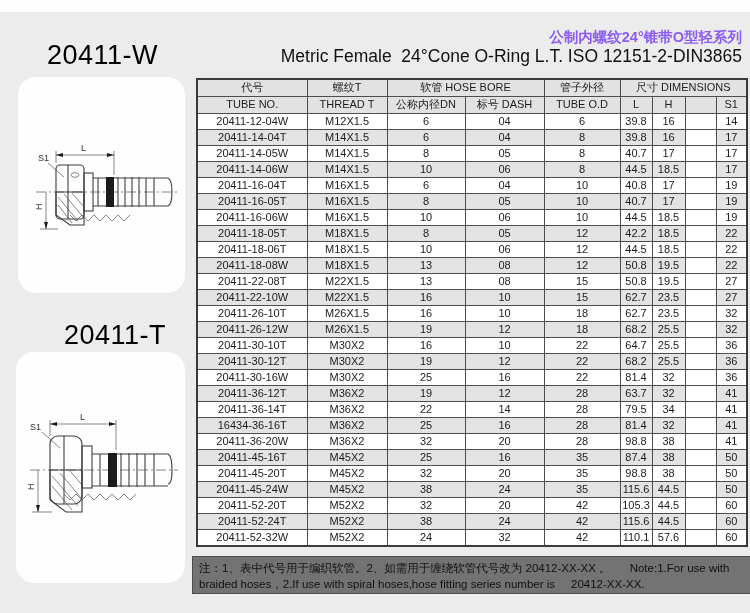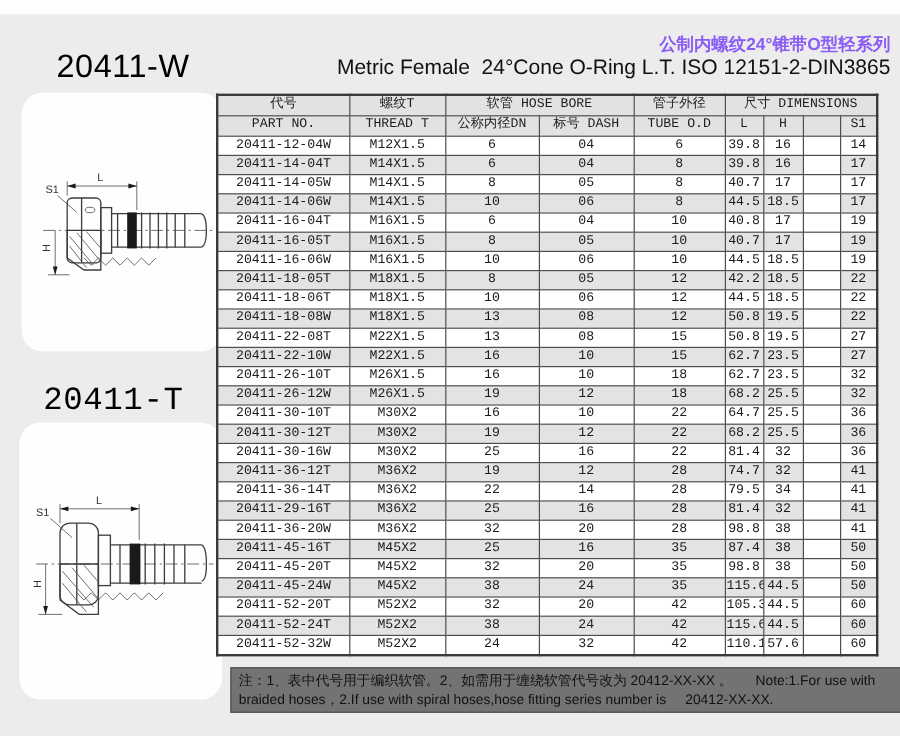--- a/index.html
+++ b/index.html
@@ -3,30 +3,30 @@
 <meta charset="utf-8">
 <style>
   * { margin:0; padding:0; box-sizing:border-box; }
   html,body { background:#ececec; }
   body { font-family:"Liberation Sans","DejaVu Sans",sans-serif; color:#1c1c1c; }
   .page { position:relative; width:750px; height:613px; background:#ececec; overflow:hidden; }
   .top-strip { position:absolute; left:0; top:0; width:750px; height:12px; background:#fdfdfd; }
 
   .series-label { position:absolute; font-size:27px; letter-spacing:0.5px; color:#000000; }
   .label-w { left:47px; top:40px; }
-  .label-t { left:36px; top:320px;font-family:Liberation Mono, monospace; }
+  .label-t { left:64px; top:320px; }
 
   .card { position:absolute; background:#fefefe; border-radius:18px; }
   .card-w { left:18px; top:77px; width:167px; height:216px; }
   .card-t { left:16px; top:352px; width:169px; height:231px; }
 
   .title-cn { position:absolute; right:8px; top:28px; font-size:14.5px; font-weight:600; color:#8b5cf6; white-space:pre; }
   .title-en { position:absolute; right:8px; top:46px; font-size:17.5px; color:#111; white-space:pre;text-align:right; }
 
-  .table-wrap { position:absolute; left:180px; top:78px; width:550px;font-family:Liberation Mono, monospace; }
+  .table-wrap { position:absolute; left:196px; top:78px; width:550px; }
   table { width:550px; border-collapse:collapse; table-layout:fixed; background:#fff; }
   th, td { border:1px solid #4d4d4d; text-align:center; vertical-align:middle;
            font-size:11px; font-weight:normal; overflow:hidden; white-space:nowrap; }
   thead th { background:#e2e2e2; height:17px; line-height:15px; }
   tbody td { height:16px; line-height:15px; padding:0 1px; }
   tbody tr:nth-child(even) { background:#e3e3e3; }
   tbody td:nth-child(8) { background:#fff; }
   table { border:2px solid #3a3a3a; }
 
   .note-box { position:absolute; left:192px; top:556px; width:664px; height:38px;
@@ -160,21 +160,21 @@
       </colgroup>
       <thead>
         <tr>
           <th>代号</th>
           <th>螺纹T</th>
           <th colspan="2">软管 HOSE BORE</th>
           <th>管子外径</th>
           <th colspan="4">尺寸  DIMENSIONS</th>
         </tr>
         <tr>
-          <th>PART NO.</th>
+          <th>TUBE NO.</th>
           <th>THREAD T</th>
           <th>公称内径DN</th>
           <th>标号 DASH</th>
           <th>TUBE O.D</th>
           <th>L</th>
           <th>H</th>
           <th></th>
           <th>S1</th>
         </tr>
       </thead>
@@ -365,38 +365,38 @@
             <td>32</td>
             <td></td>
             <td>36</td>
           </tr>
           <tr>
             <td>20411-36-12T</td>
             <td>M36X2</td>
             <td>19</td>
             <td>12</td>
             <td>28</td>
-            <td>74.7</td>
+            <td>63.7</td>
             <td>32</td>
             <td></td>
             <td>41</td>
           </tr>
           <tr>
             <td>20411-36-14T</td>
             <td>M36X2</td>
             <td>22</td>
             <td>14</td>
             <td>28</td>
             <td>79.5</td>
             <td>34</td>
             <td></td>
             <td>41</td>
           </tr>
           <tr>
-            <td>20411-29-16T</td>
+            <td>16434-36-16T</td>
             <td>M36X2</td>
             <td>25</td>
             <td>16</td>
             <td>28</td>
             <td>81.4</td>
             <td>32</td>
             <td></td>
             <td>41</td>
           </tr>
           <tr>

